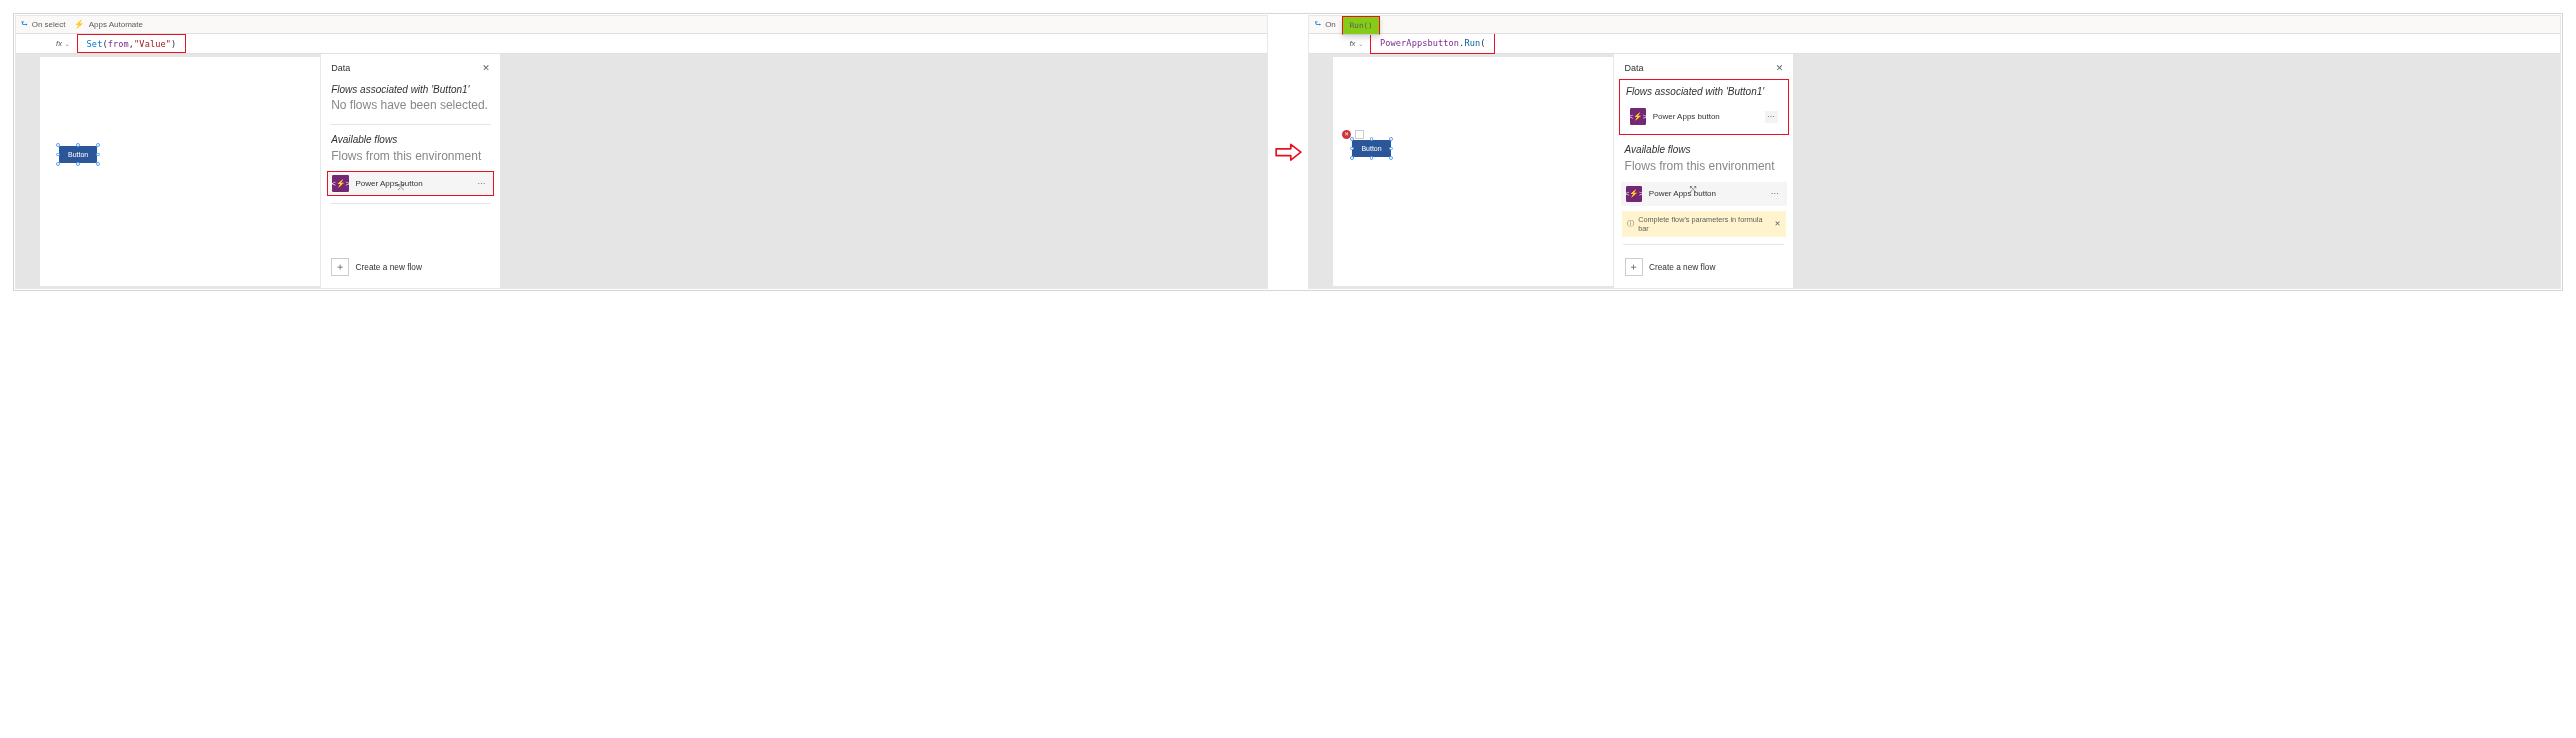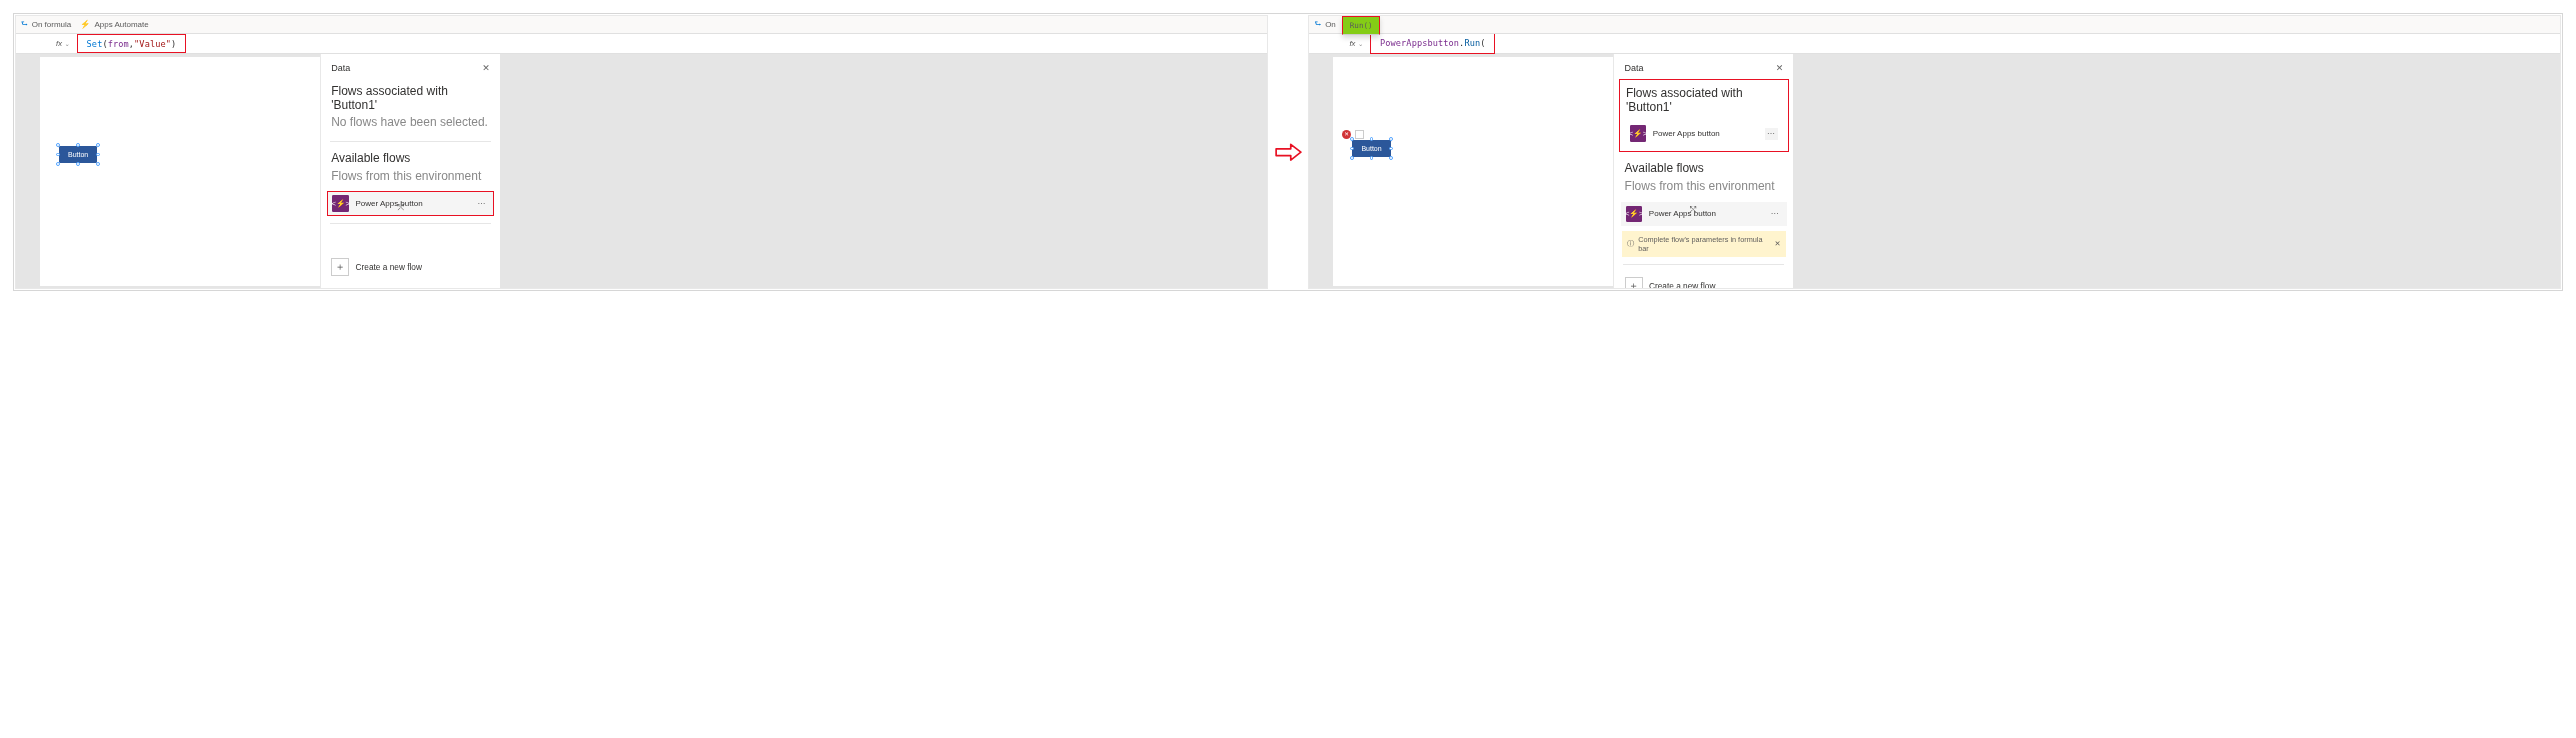--- a/index.html
+++ b/index.html
@@ -120,21 +120,21 @@
     flex-direction:column;
     padding-bottom:6.4px;
   }
   .panel-hdr {
     display:flex; align-items:center; justify-content:space-between;
     padding: 9px 10.2px 6.4px 10.2px;
     font-size: 9px;
   }
   .close-x { color:#666; font-size:9px; cursor:pointer;}
   .panel-section { padding: 3.8px 10.2px 6.4px 10.2px; }
-  .sec-title { font-size:12px; color:#323130; margin-bottom:3.8px;}
+  .sec-title { font-size:10px; color:#323130; margin-bottom:3.8px;font-style:italic;}
   .sec-sub { font-size:12px; color:#888; }
   .divider { border-top:0.6px solid #e6e6e6; margin: 5.1px 9px;}
   .flow-item {
     display:flex; align-items:center; gap:6.4px;
     padding: 3.8px 5.1px; margin:2.5px 6.4px;
     background:#f5f5f5;
     font-size:8px;
   }
   .flow-icon {
     width:16.6px;height:16.6px;background:#742774;
@@ -176,21 +176,21 @@
 </style>
 </head>
 <body>
 
 <div class="wrap">
 
   <div class="screen">
     <div class="toolbar">
       <div class="tb-item">
         <span class="onselect-icon">⮑</span>
-        <span>On formula</span>
+        <span>On select</span>
       </div>
       <div class="tb-item">
         <span class="lightning">⚡</span>
         <span>Apps Automate</span>
       </div>
     </div>
     <div class="formula-row">
       <div class="fx">fx</div>
       <span class="formula-box">
         <span class="formula">

